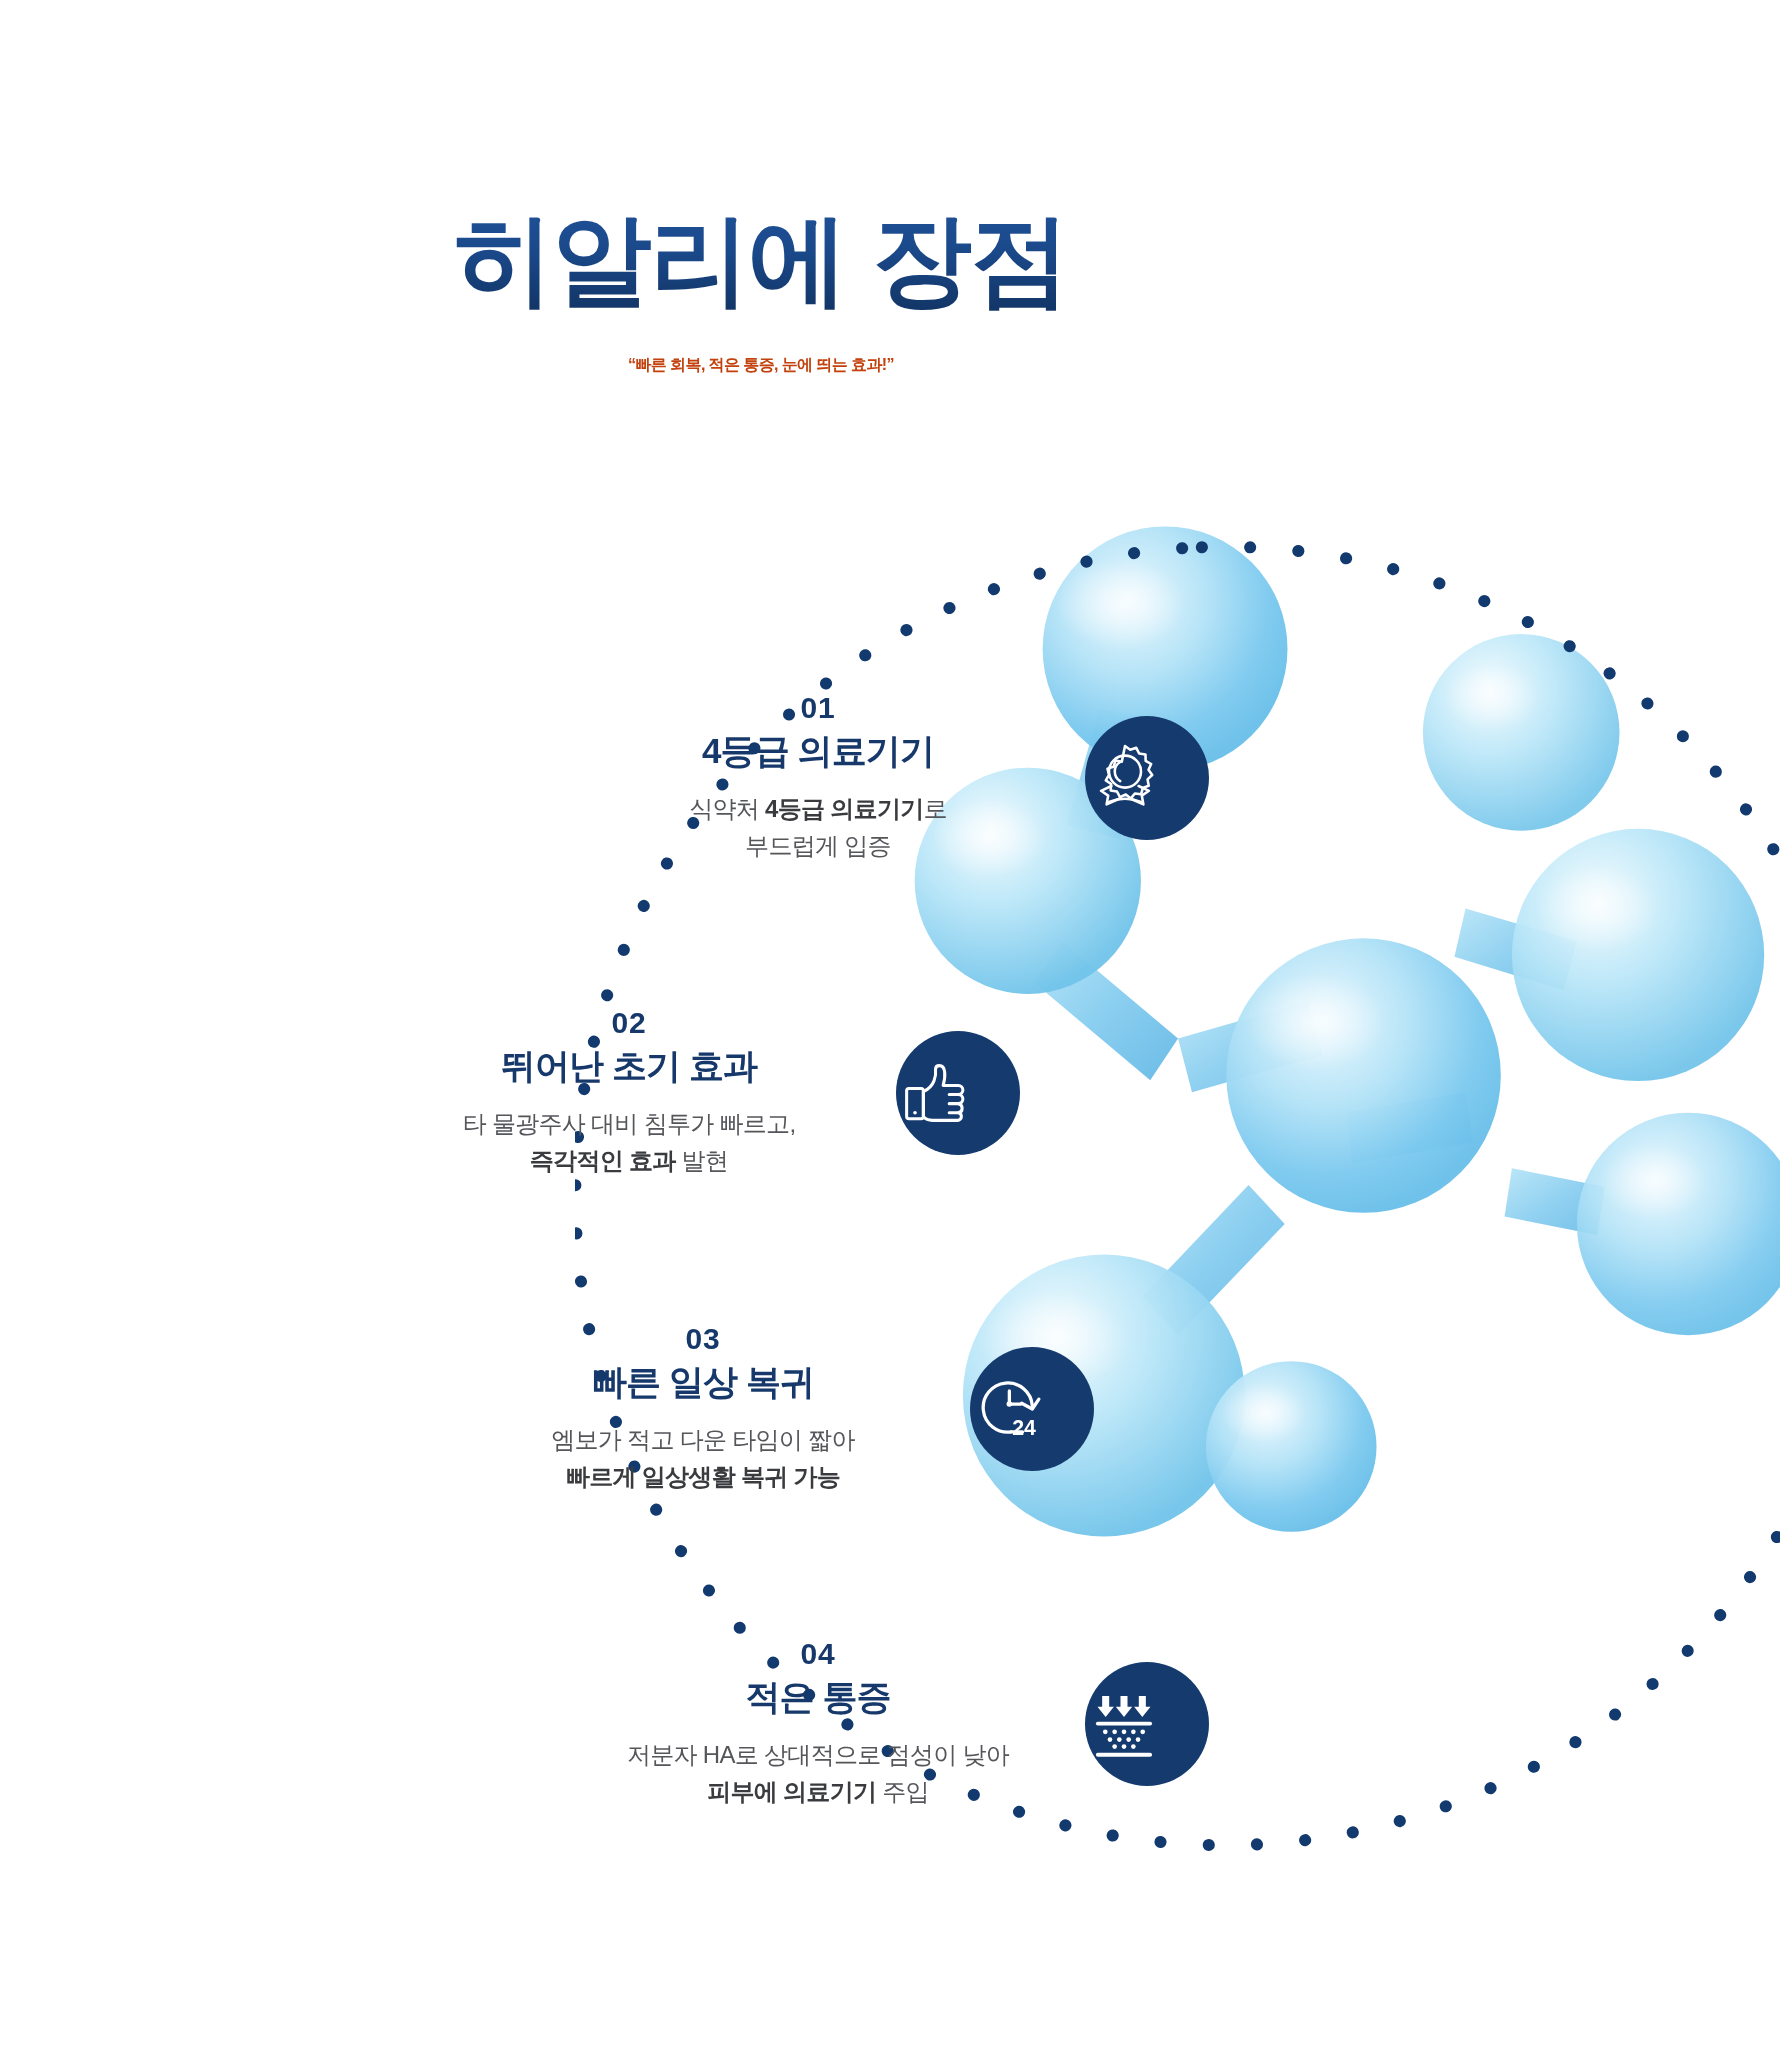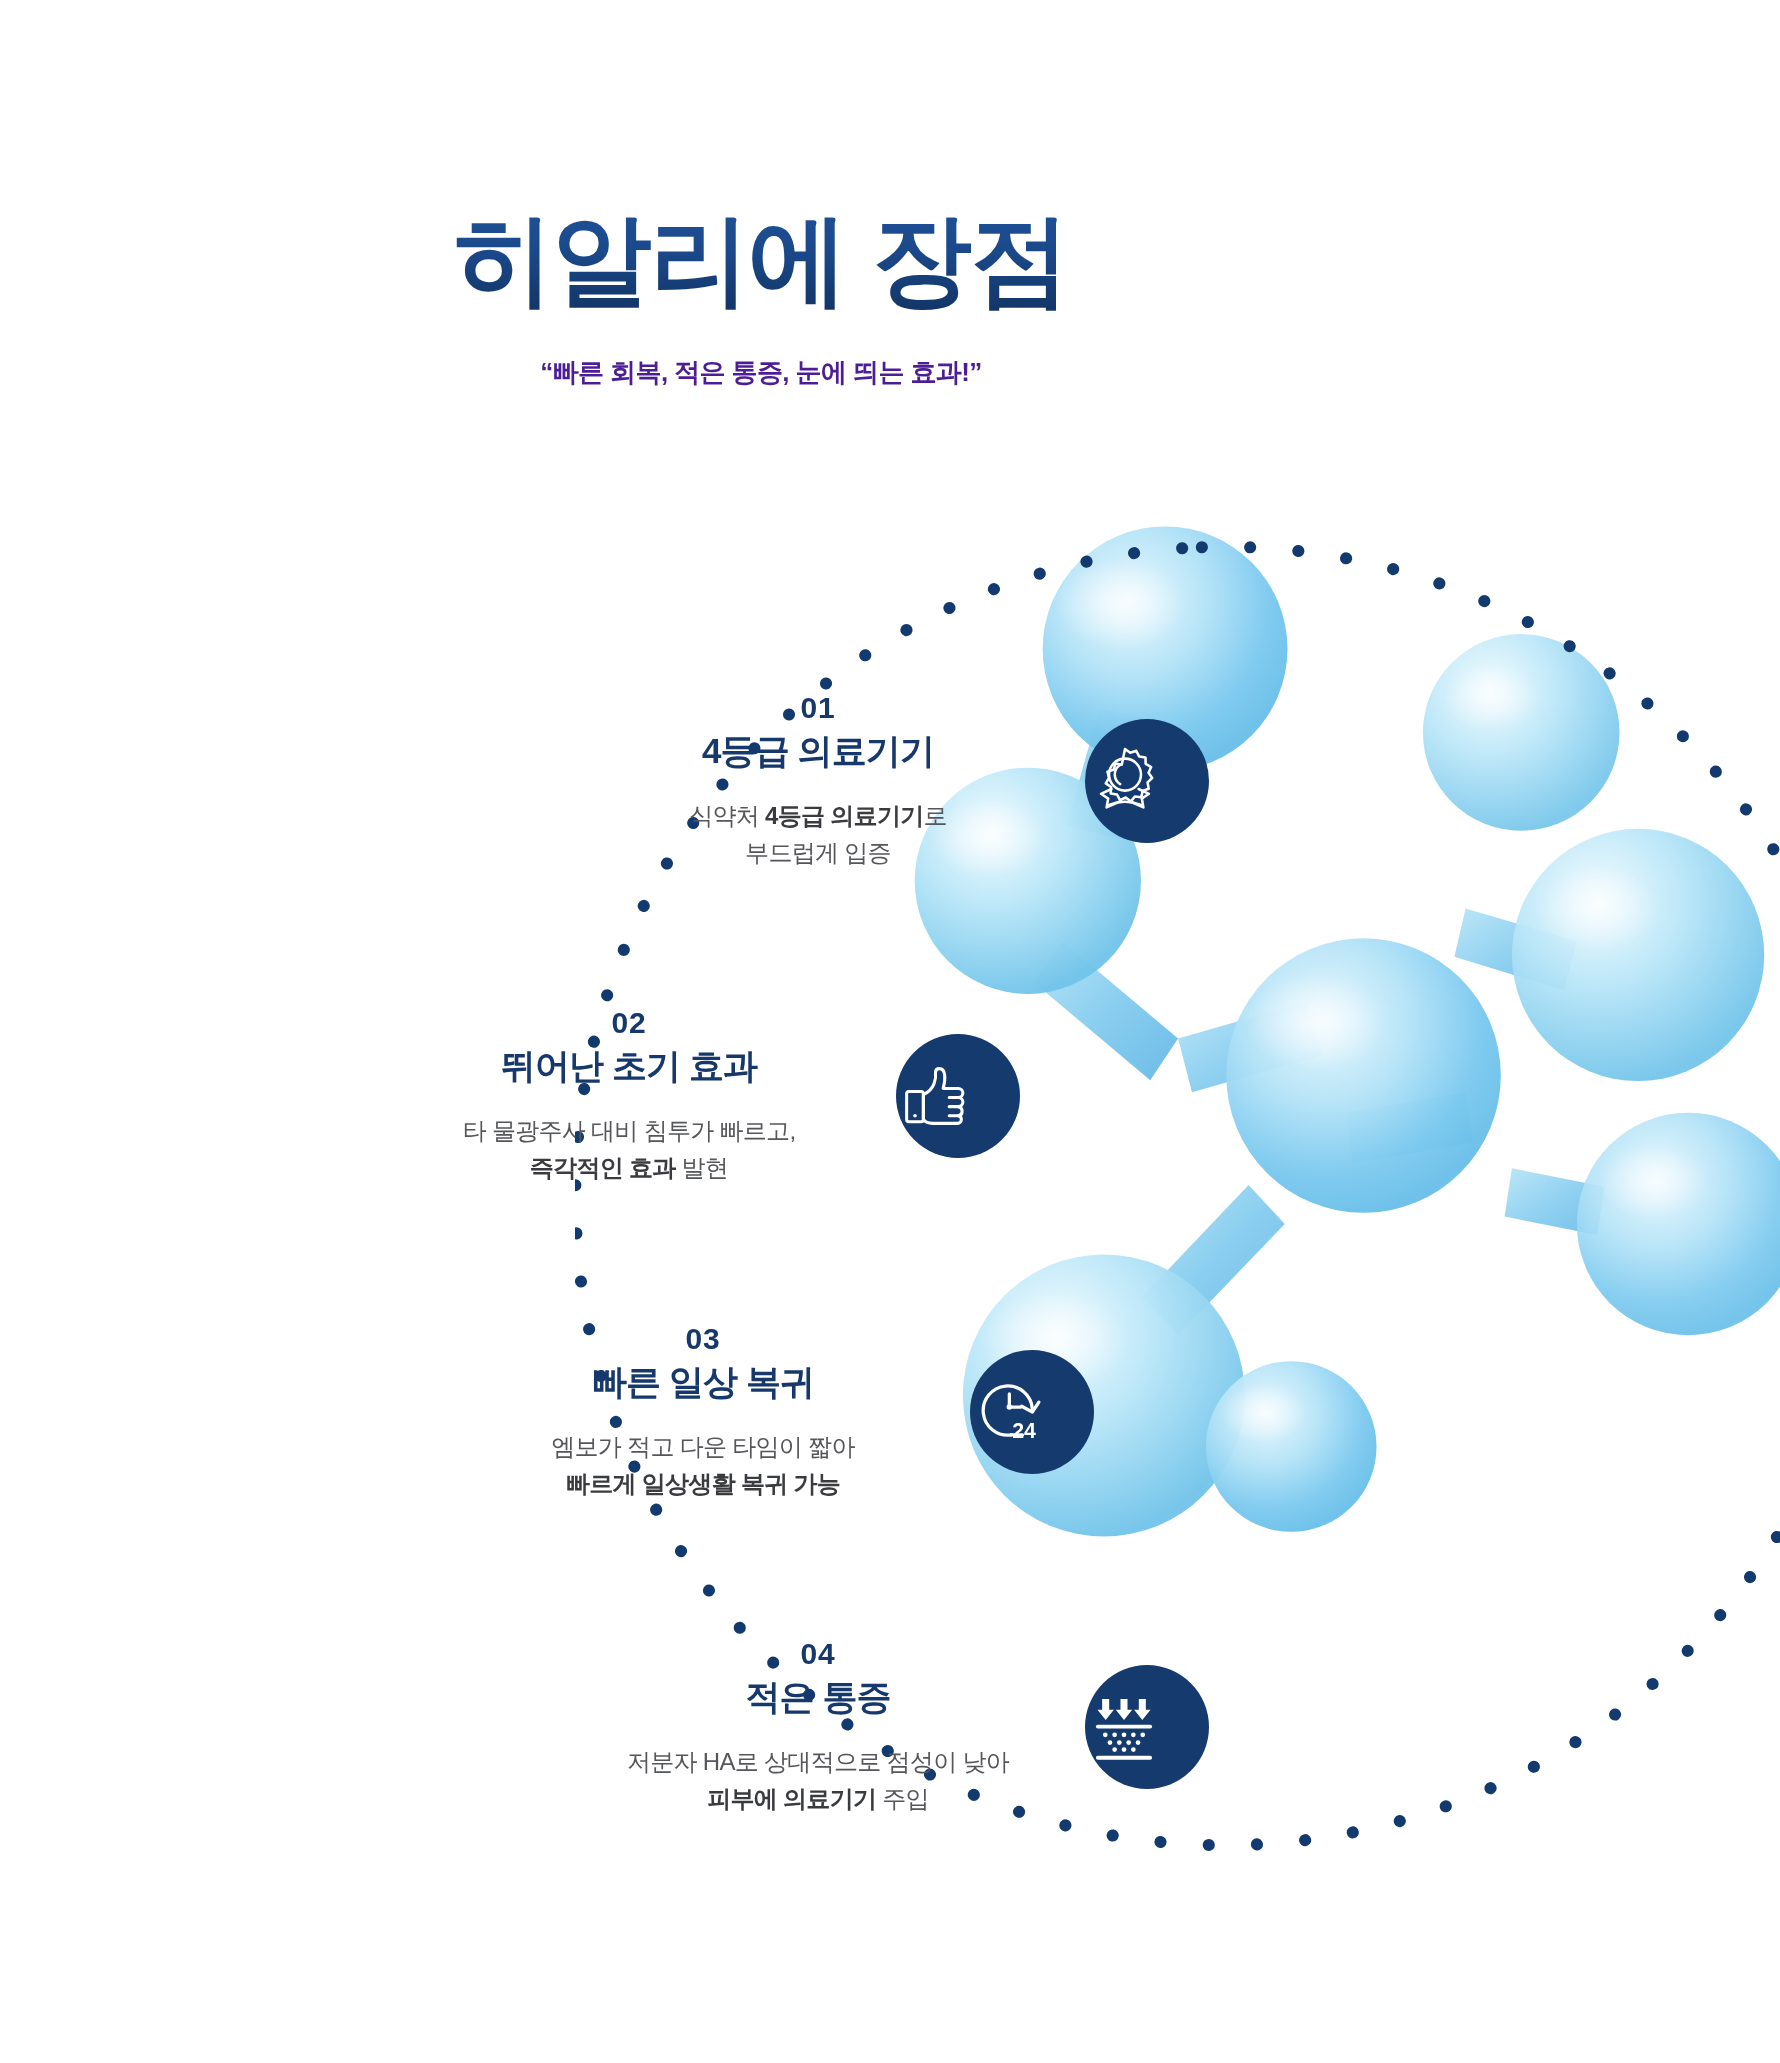--- a/index.html
+++ b/index.html
@@ -30,23 +30,23 @@
     line-height:1.06;
     background:linear-gradient(180deg,#1f5197 0%,#1b4a8c 38%,#123566 100%);
     -webkit-background-clip:text;
     background-clip:text;
     color:transparent;
     -webkit-text-fill-color:transparent;
     text-shadow:none;
   }
   #page-subtitle {
     margin-top:43px;
-    font-size:26px;
-    font-weight:bold;
-    color:#4c1d95;
+    font-size:16px;
+    font-weight:bold;
+    color:#c2410c;
     letter-spacing:-0.6px;
   }
 
   
   #molecule-art {
     position:absolute;
     top:519px; right:-37px;
     width:946px; height:1447px;
     pointer-events:none;
   }
@@ -79,21 +79,21 @@
   }
   .feature-title {
     font-size:35px;
     font-weight:bold;
     color:#16386b;
     letter-spacing:-0.9px;
     line-height:1.35;
     margin-top:1.9px;
   }
   .feature-desc {
-    margin-top:22px;
+    margin-top:15px;
     font-size:24px;
     color:#55565a;
     line-height:1.55;
     letter-spacing:-0.7px;
   }
   .feature-desc b { color:#3a3b3e; font-weight:bold; }
 
   .icon-circle {
     position:relative;
     flex:0 0 auto;

